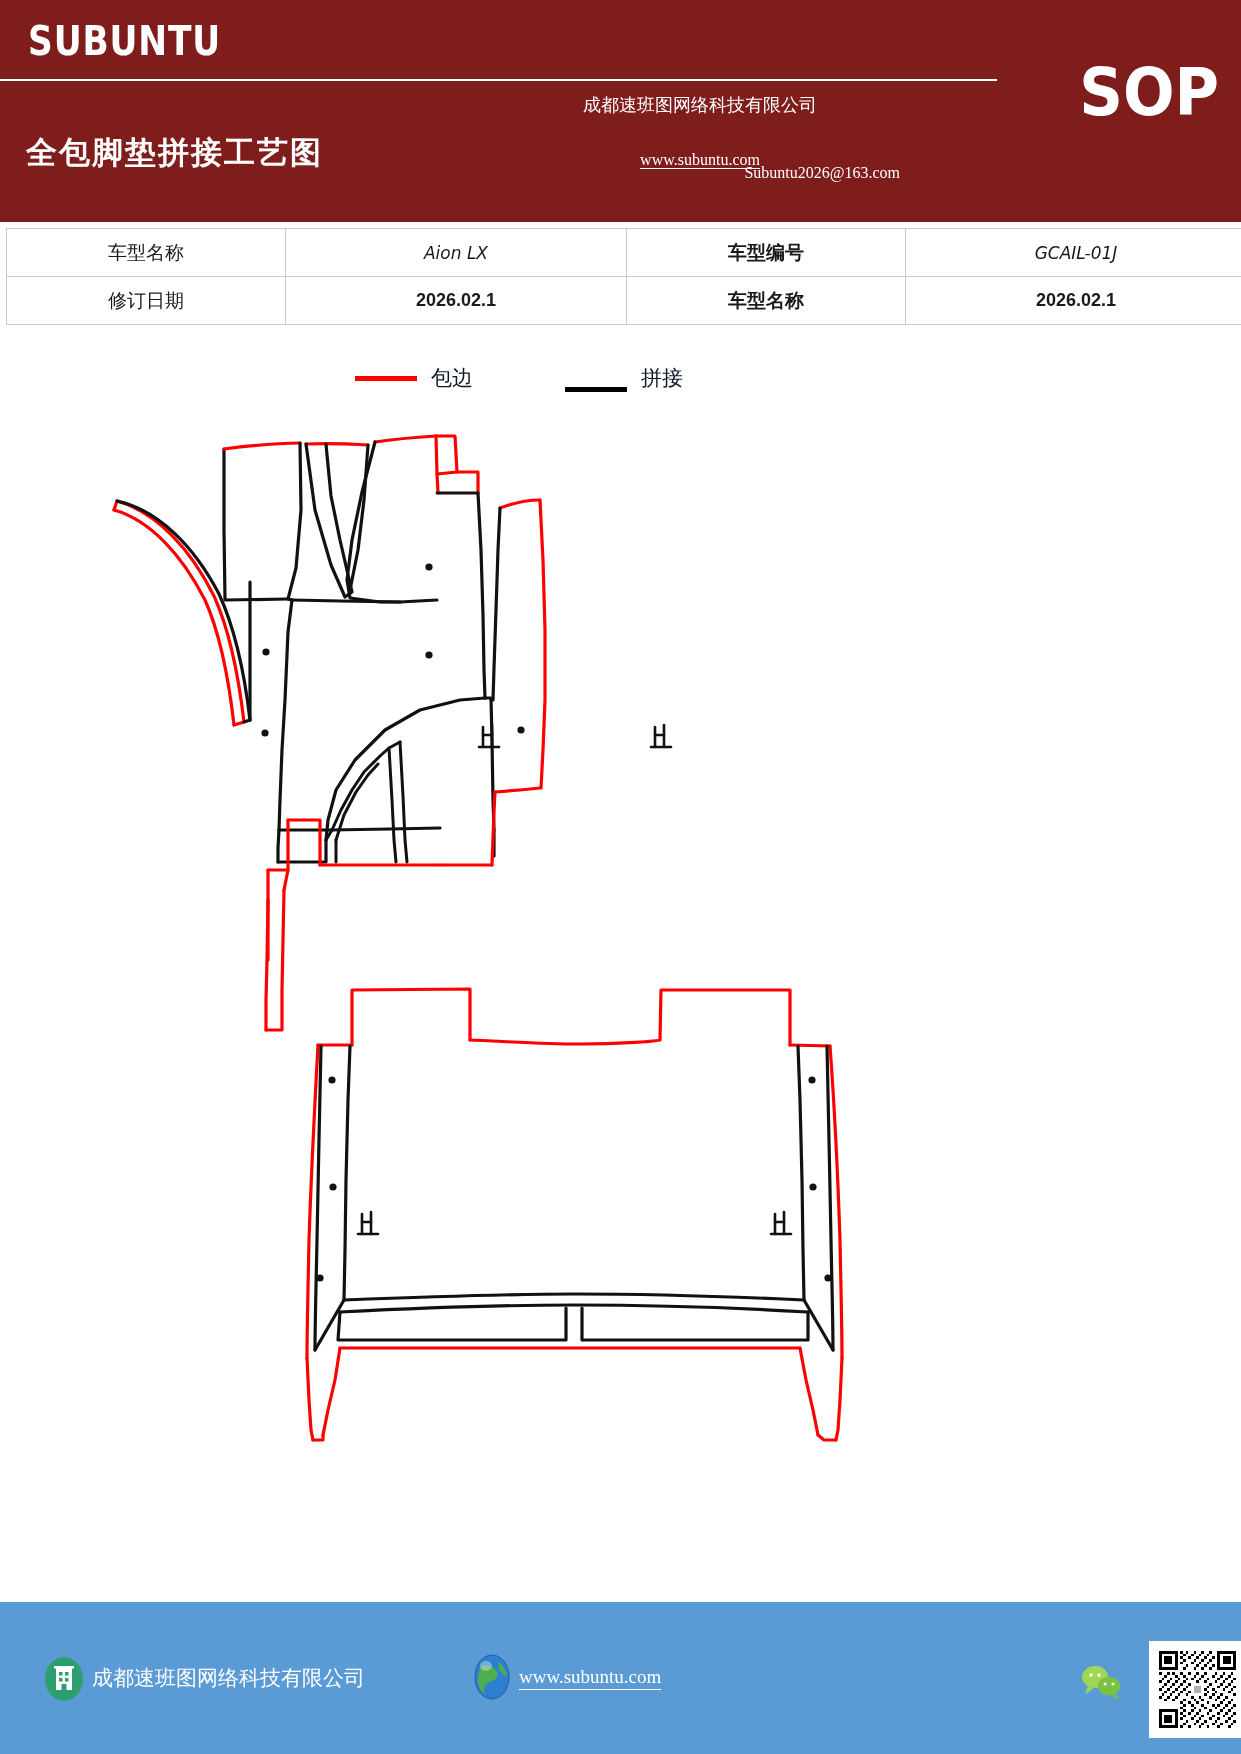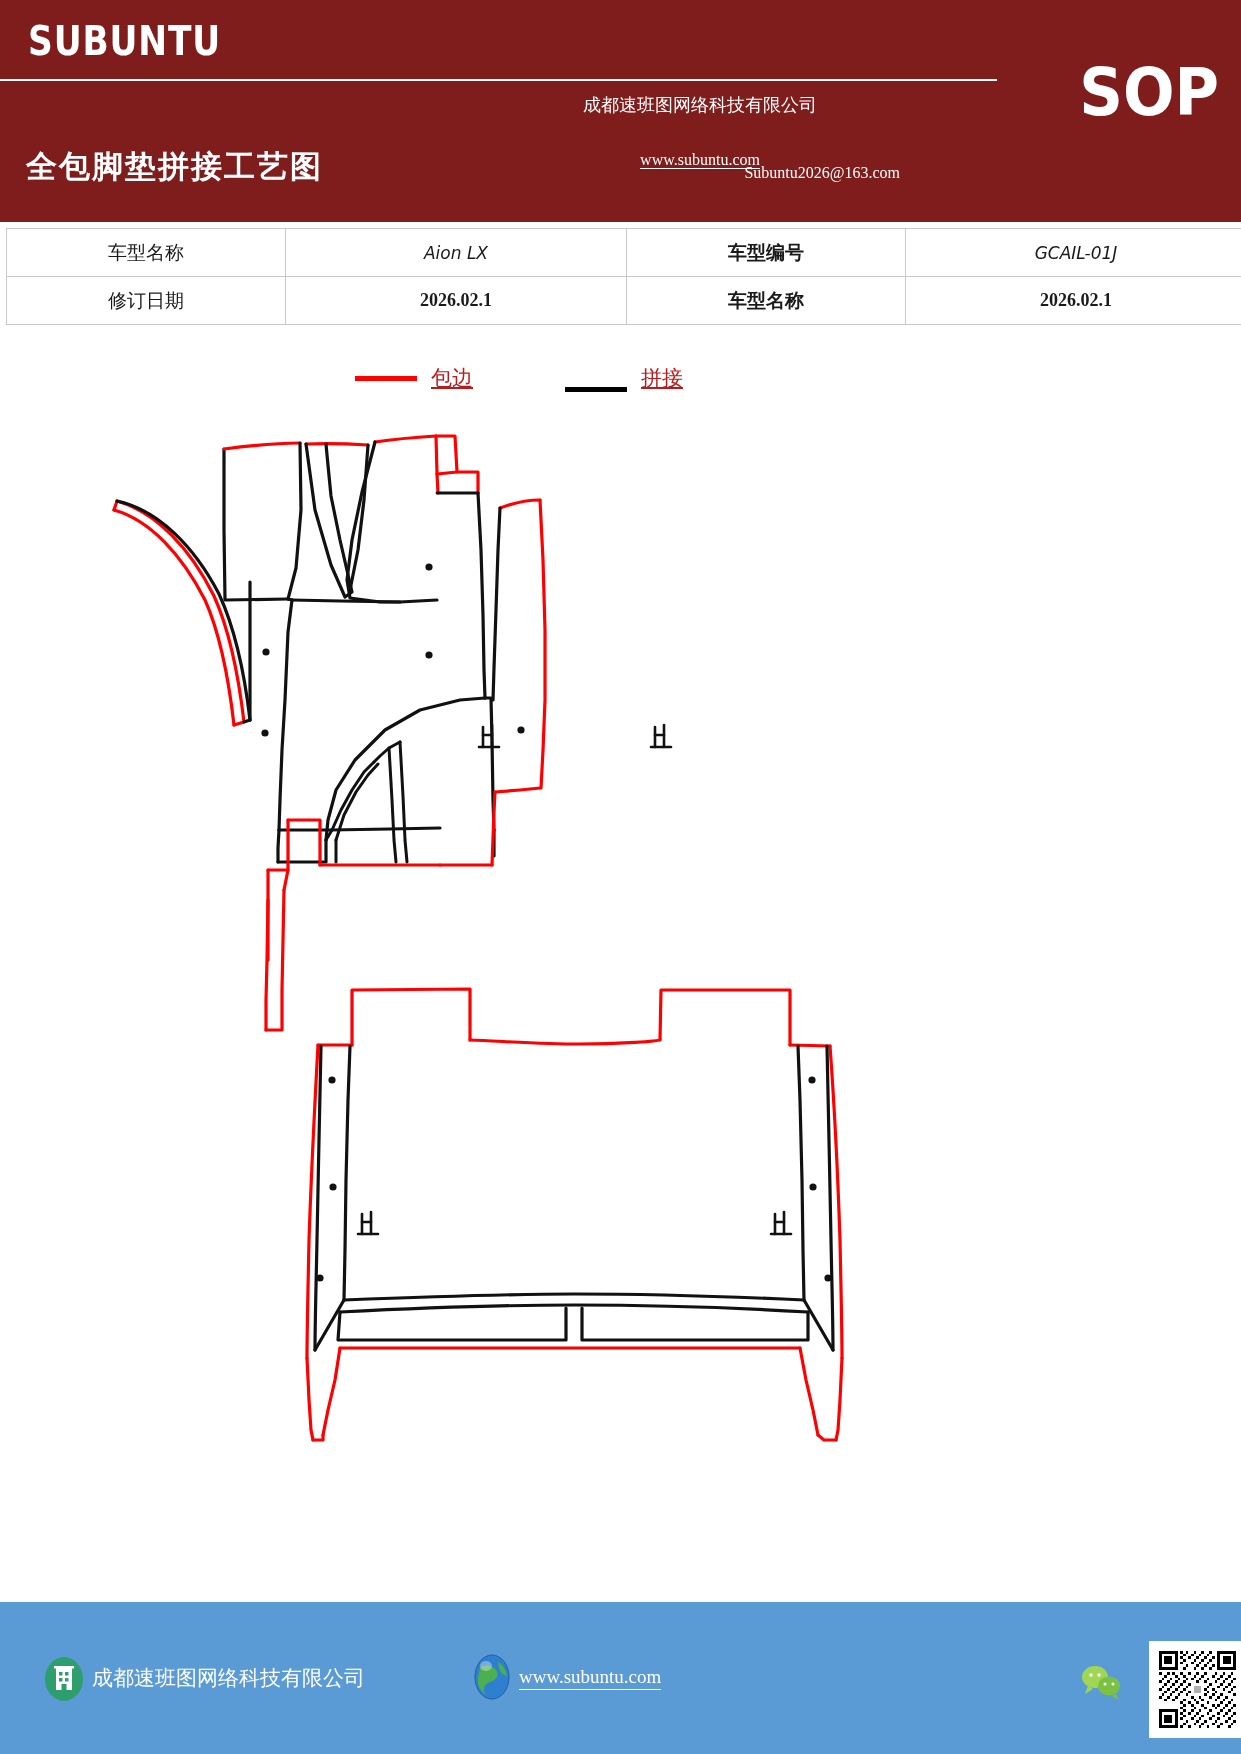--- a/index.html
+++ b/index.html
@@ -42,21 +42,20 @@
     background: #ffffff;
   }
   .doc-title {
     position: absolute;
     left: 26px; top: 132px;
     font-size: 31px;
     font-weight: bold;
     color: #ffffff;
     letter-spacing: 2px;
     font-family: "DejaVu Sans", sans-serif;
-    margin-top: 14px;
   }
   .company-top {
     position: absolute;
     left: 500px; top: 93px;
     width: 400px;
     text-align: center;
     font-size: 18px;
     color: #ffffff;
   }
   .web-link {
@@ -103,21 +102,21 @@
     vertical-align: middle;
     font-size: 19px;
     color: #1a1a1a;
     background: #ffffff;
     margin-top: 20px;
   }
   .info-table td.label { width: 276px; }
   .info-table td.value { width: 338px; }
   .info-table td.label2 { width: 276px; font-weight: bold; }
   .info-table td.value2 { width: 338px; }
-  .info-table td.bold { font-weight: bold; font-family: Liberation Serif, serif; font-size: 18px;}
+  .info-table td.bold { font-weight: bold; font-family: Liberation Sans, sans-serif; font-size: 18px;}
   .info-table td.mono { font-family: "DejaVu Sans", sans-serif; font-size: 17px; font-style: italic; }
 
   
   .legend {
     position: absolute;
     left: 0; top: 360px;
     width: 1241px;
     height: 40px;
   }
   .legend-item {
@@ -128,22 +127,21 @@
   }
   .legend-item.binding { left: 355px; top: 4px; }
   .legend-item.splice  { left: 565px; top: 4px; align-items: flex-end; }
   .legend-swatch {
     width: 62px;
     height: 5px;
     display: block;
   }
   .legend-text {
     font-size: 21px;
-    color: #b91c1c;
-    text-decoration: underline;
+    color: #0f172a;
   }
 
   
   .drawing {
     position: absolute;
     left: 0; top: 400px;
     width: 1241px;
     height: 1045px;
   }
   .drawing svg { display: block; }

